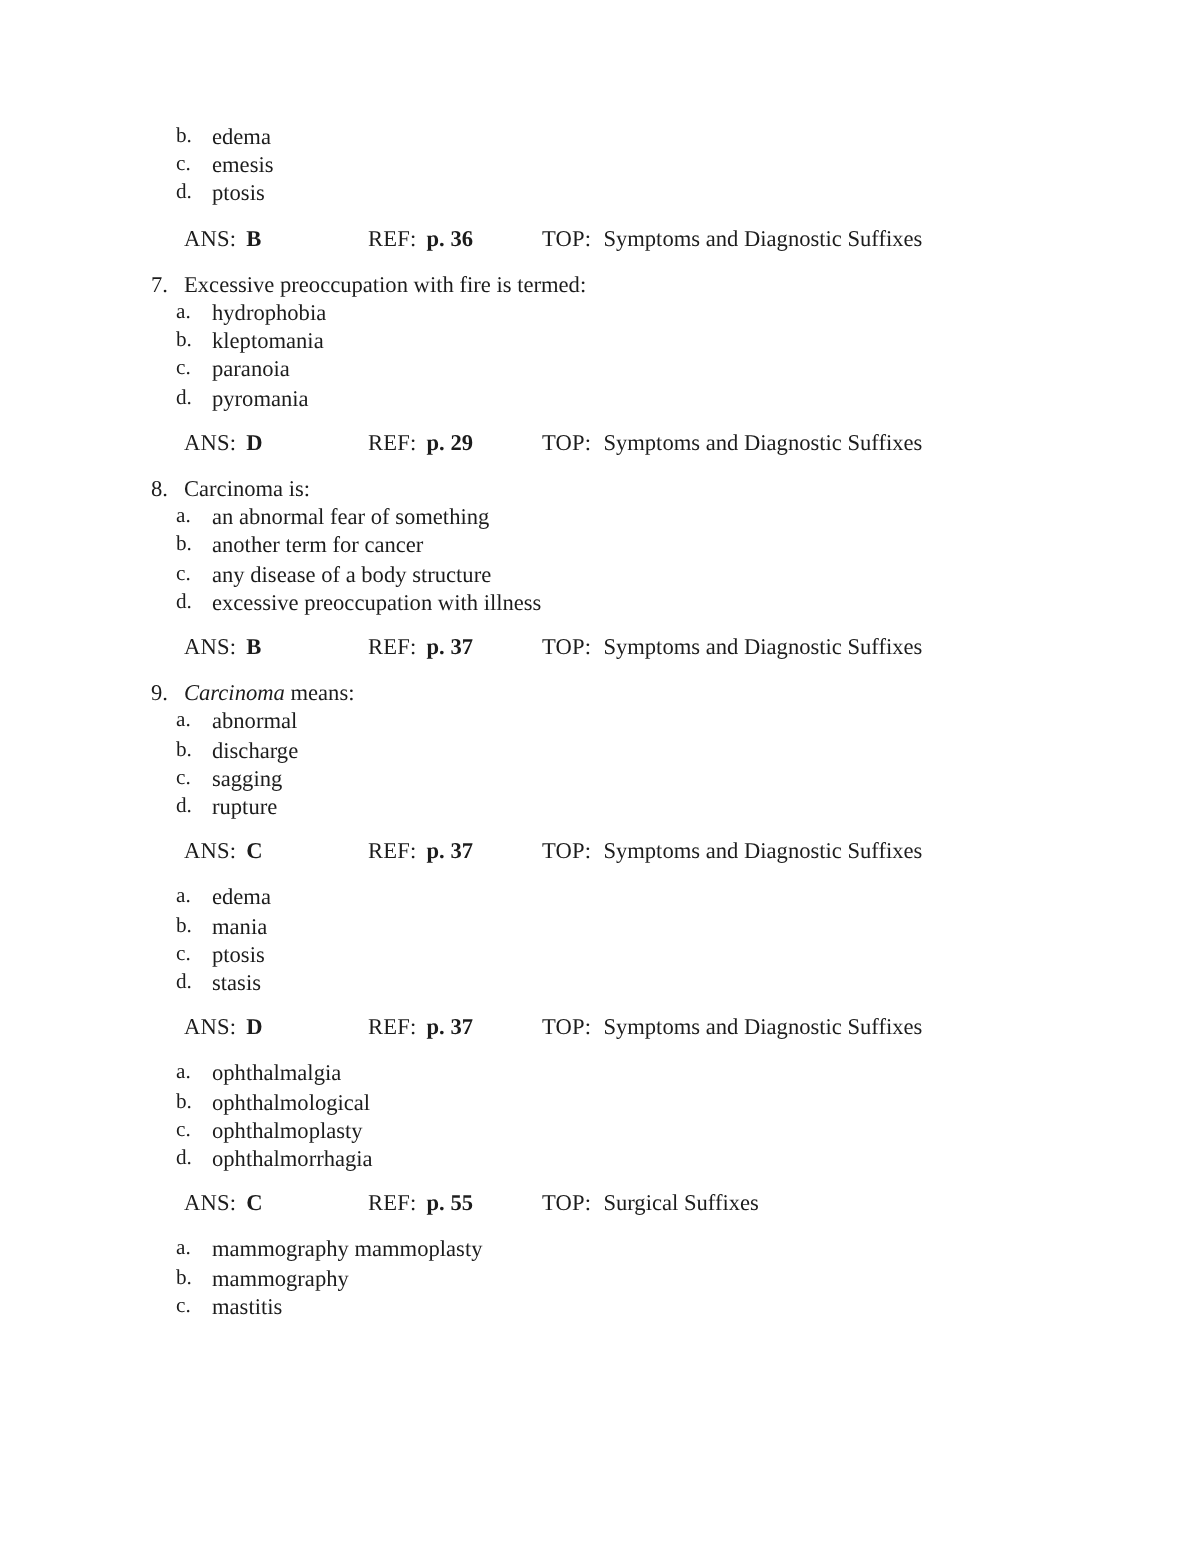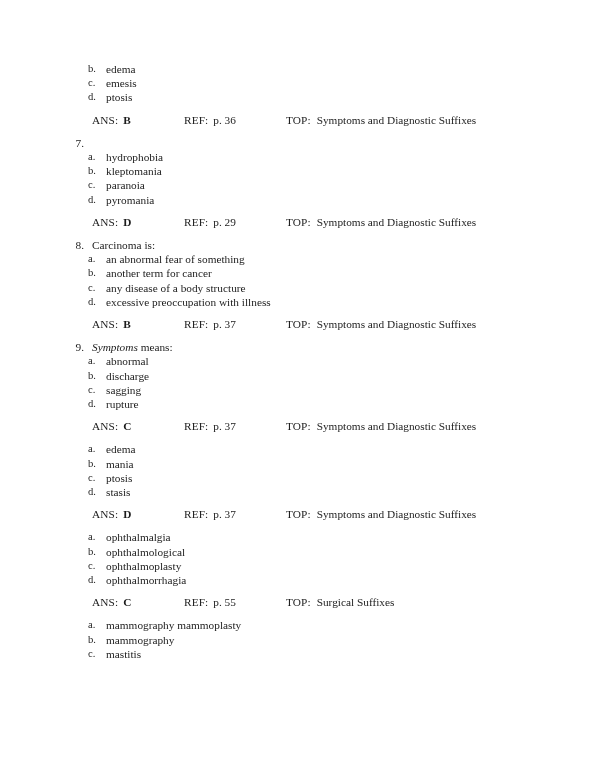--- a/index.html
+++ b/index.html
@@ -93,32 +93,33 @@
     left: 92px;
     top: 0;
   }
   .col-ref {
     position: absolute;
     left: 184px;
     top: 0;
   }
   .col-top {
     position: absolute;
-    left: 286px;
+    left: 271px;
     top: 0;
   }
   .lbl {
     letter-spacing: 0.1px;
   }
   .val {
     font-weight: bold;
     margin-left: 5px;
   }
   .valn {
     margin-left: 5px;
+    font-weight: bold;
   }
   .valt {
     margin-left: 6px;
   }
 
   
   .qgroup {
     margin-bottom: 9px;
   }
   .qgroup.first {
@@ -136,21 +137,21 @@
           <li class="opt"><span class="optltr">c.</span><span>emesis</span></li>
           <li class="opt"><span class="optltr">d.</span><span>ptosis</span></li>
         </ul>
         <div class="ansline">
           <span class="col-ans"><span class="lbl">ANS:</span><span class="val">B</span></span>
           <span class="col-ref"><span class="lbl">REF:</span><span class="valn">p. 36</span></span>
           <span class="col-top"><span class="lbl">TOP:</span><span class="valt">Symptoms and Diagnostic Suffixes</span></span>
         </div>
       </div>
       <div class="qgroup">
-        <div class="qline"><span class="qnum">7.</span></div>
+        <div class="qline"><span class="qnum">7.</span><span class="qtext"><span>Excessive preoccupation with fire is termed:</span></span></div>
         <ul class="options">
           <li class="opt"><span class="optltr">a.</span><span>hydrophobia</span></li>
           <li class="opt"><span class="optltr">b.</span><span>kleptomania</span></li>
           <li class="opt"><span class="optltr">c.</span><span>paranoia</span></li>
           <li class="opt"><span class="optltr">d.</span><span>pyromania</span></li>
         </ul>
         <div class="ansline">
           <span class="col-ans"><span class="lbl">ANS:</span><span class="val">D</span></span>
           <span class="col-ref"><span class="lbl">REF:</span><span class="valn">p. 29</span></span>
           <span class="col-top"><span class="lbl">TOP:</span><span class="valt">Symptoms and Diagnostic Suffixes</span></span>
@@ -164,21 +165,21 @@
           <li class="opt"><span class="optltr">c.</span><span>any disease of a body structure</span></li>
           <li class="opt"><span class="optltr">d.</span><span>excessive preoccupation with illness</span></li>
         </ul>
         <div class="ansline">
           <span class="col-ans"><span class="lbl">ANS:</span><span class="val">B</span></span>
           <span class="col-ref"><span class="lbl">REF:</span><span class="valn">p. 37</span></span>
           <span class="col-top"><span class="lbl">TOP:</span><span class="valt">Symptoms and Diagnostic Suffixes</span></span>
         </div>
       </div>
       <div class="qgroup">
-        <div class="qline"><span class="qnum">9.</span><span class="qtext"><i>Symptoms</i><span> means:</span></span></div>
+        <div class="qline"><span class="qnum">9.</span><span class="qtext"><i>Carcinoma</i><span> means:</span></span></div>
         <ul class="options">
           <li class="opt"><span class="optltr">a.</span><span>abnormal</span></li>
           <li class="opt"><span class="optltr">b.</span><span>discharge</span></li>
           <li class="opt"><span class="optltr">c.</span><span>sagging</span></li>
           <li class="opt"><span class="optltr">d.</span><span>rupture</span></li>
         </ul>
         <div class="ansline">
           <span class="col-ans"><span class="lbl">ANS:</span><span class="val">C</span></span>
           <span class="col-ref"><span class="lbl">REF:</span><span class="valn">p. 37</span></span>
           <span class="col-top"><span class="lbl">TOP:</span><span class="valt">Symptoms and Diagnostic Suffixes</span></span>

